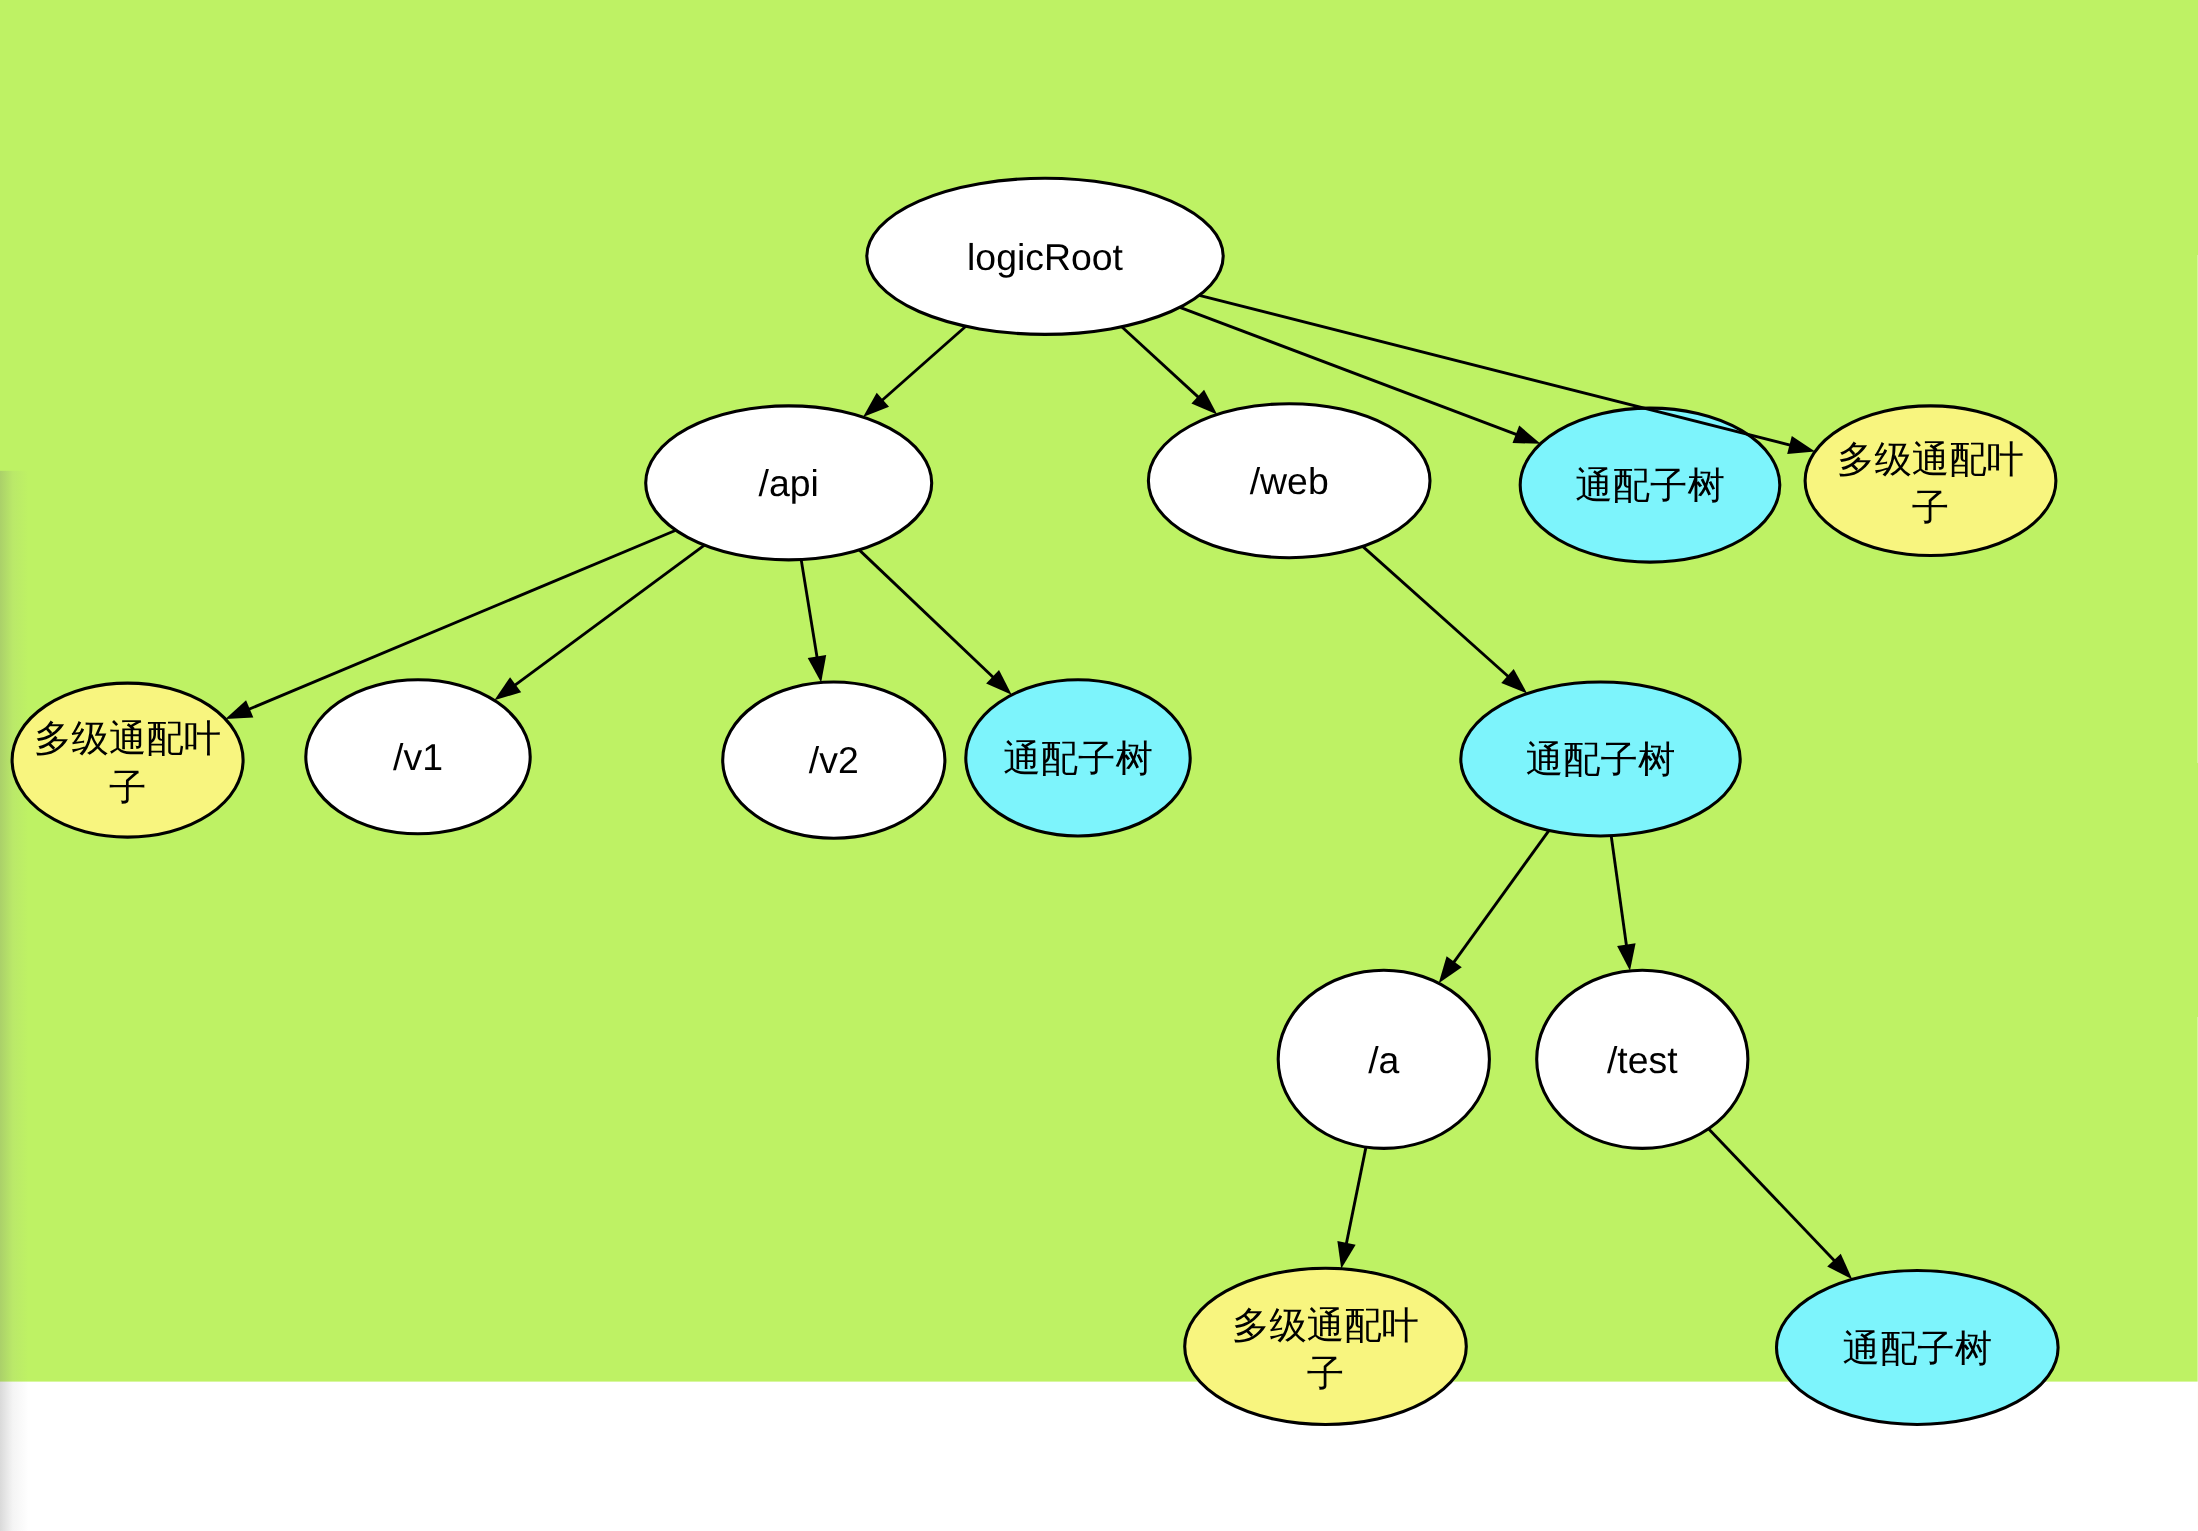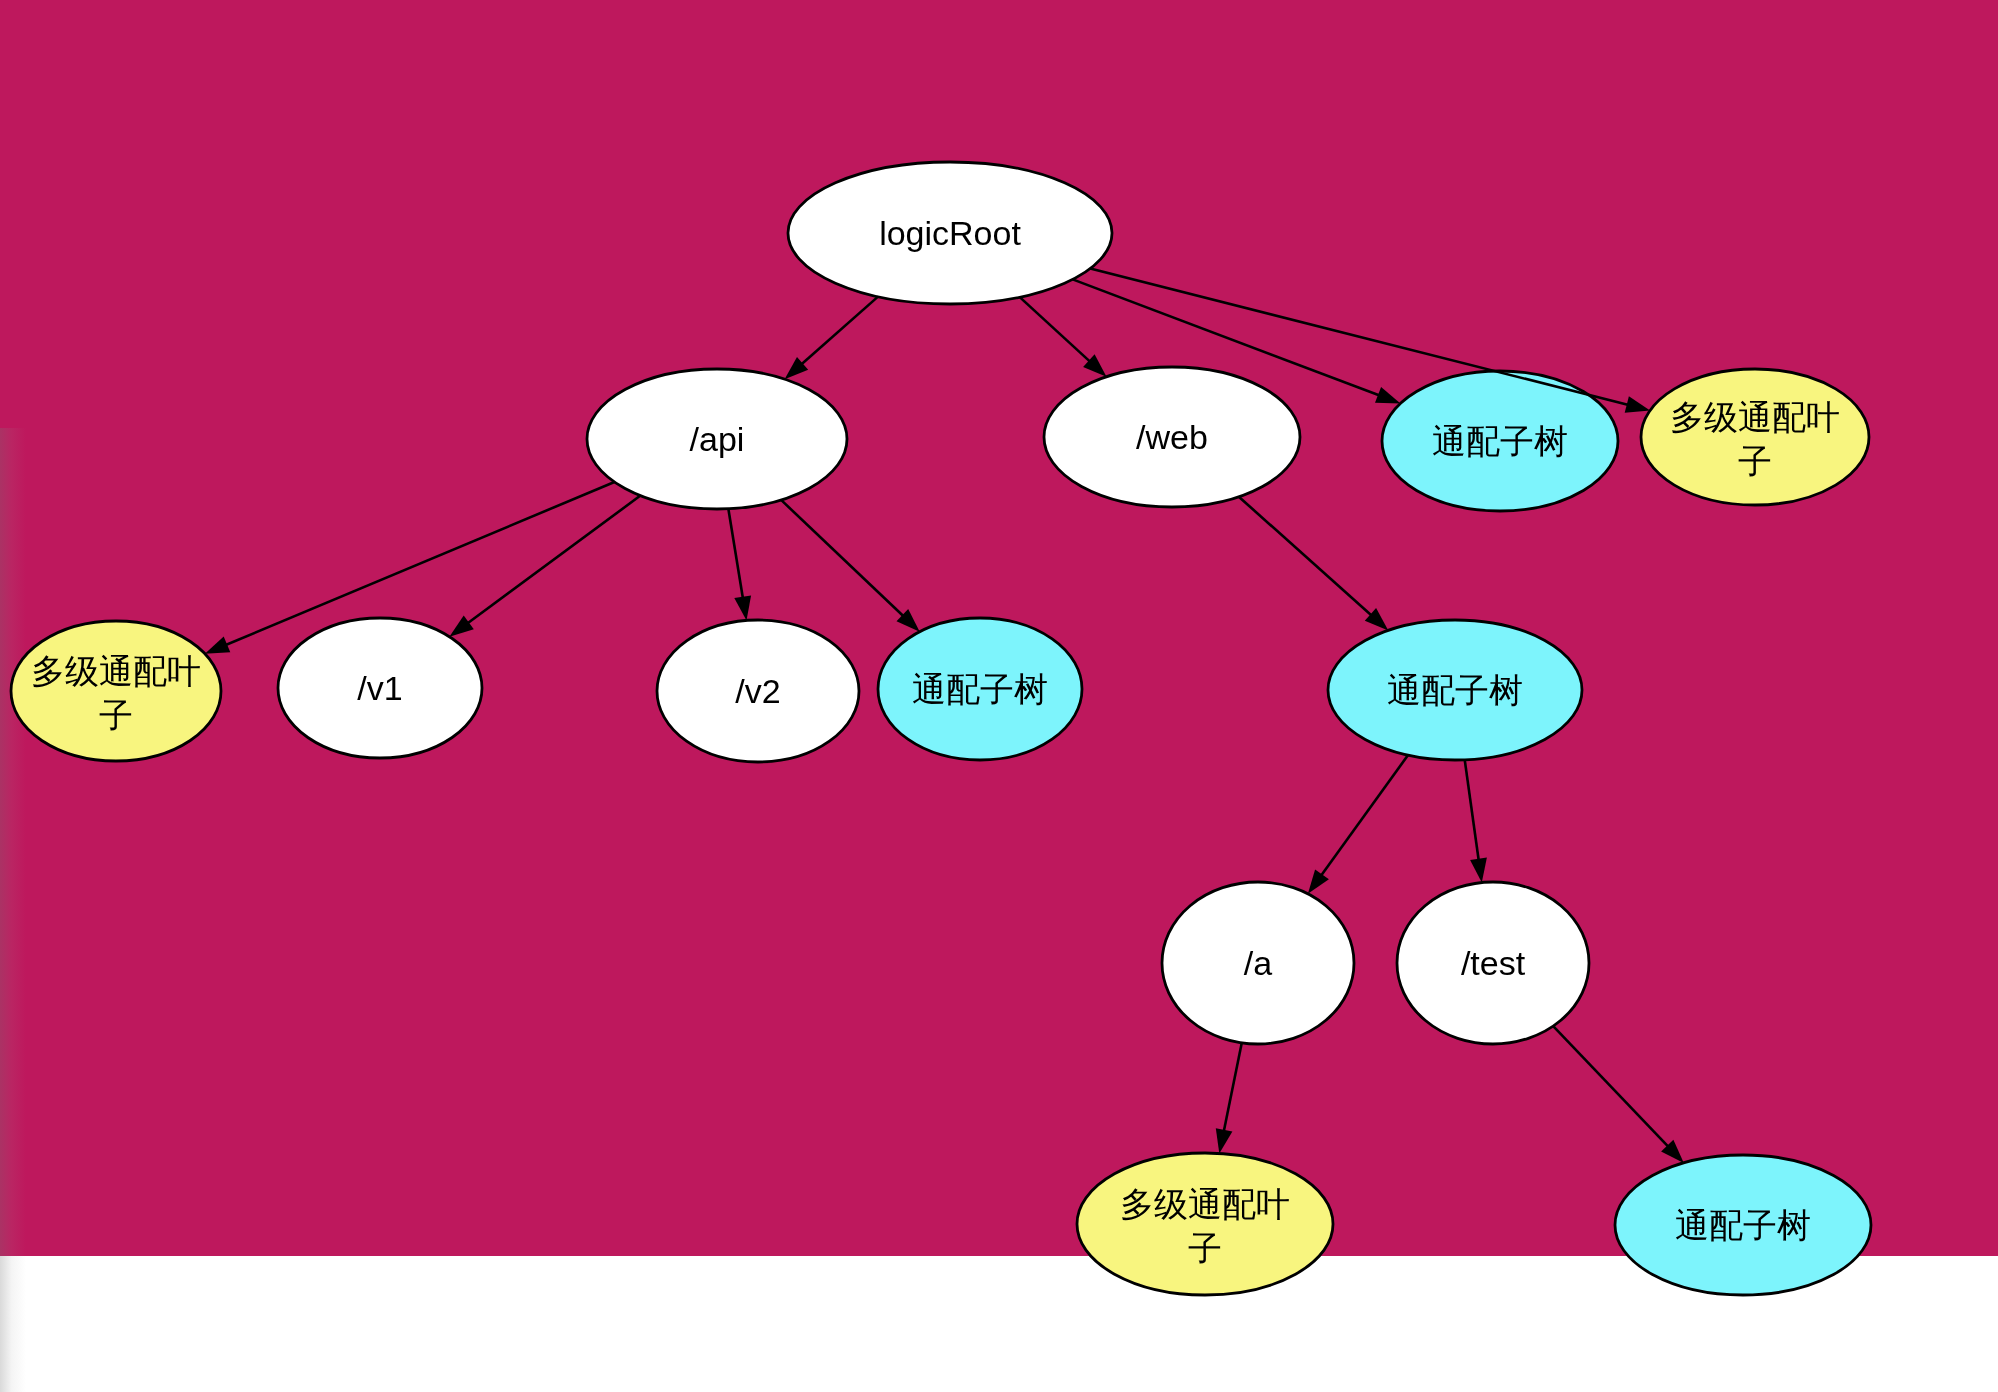--- a/index.html
+++ b/index.html
@@ -8,21 +8,21 @@
     background: #ffffff;
     width: 1998px;
     height: 1392px;
     overflow: hidden;
     font-family: "Liberation Sans", "DejaVu Sans", sans-serif;
   }
   #stage {
     position: relative;
     width: 1998px;
     height: 1256px;
-    background: #be185d;
+    background: #bef264;
   }
   #left-shadow {
     position: absolute;
     left: 0;
     top: 428px;
     width: 26px;
     height: 964px;
     background: linear-gradient(to right, rgba(120,120,120,0.28), rgba(150,150,150,0.10) 45%, rgba(255,255,255,0));
     pointer-events: none;
   }

